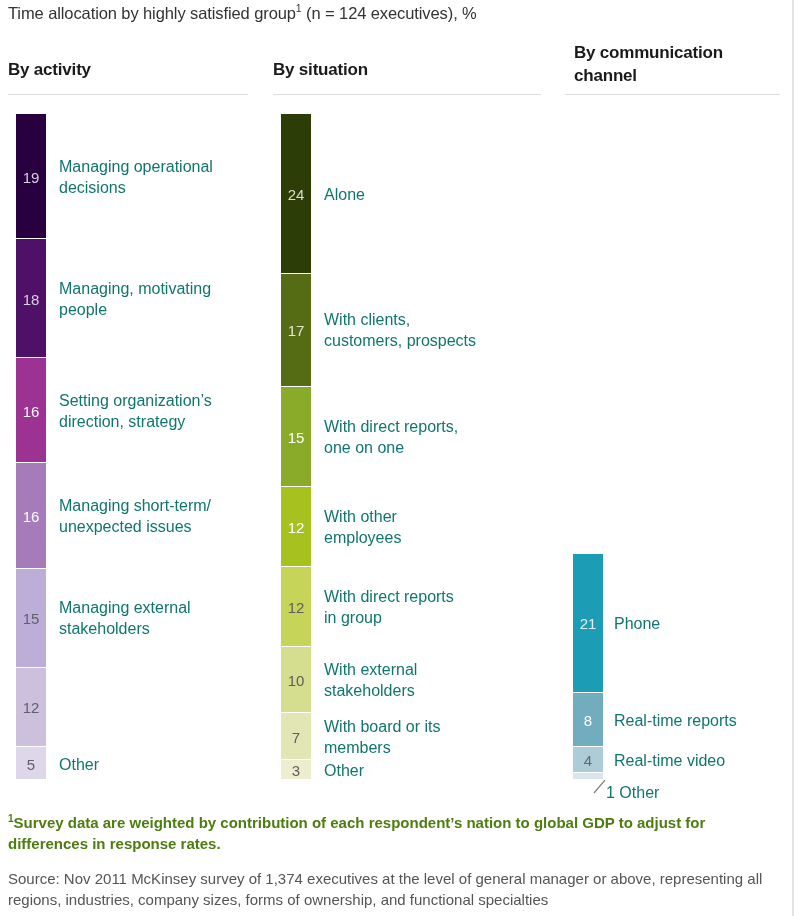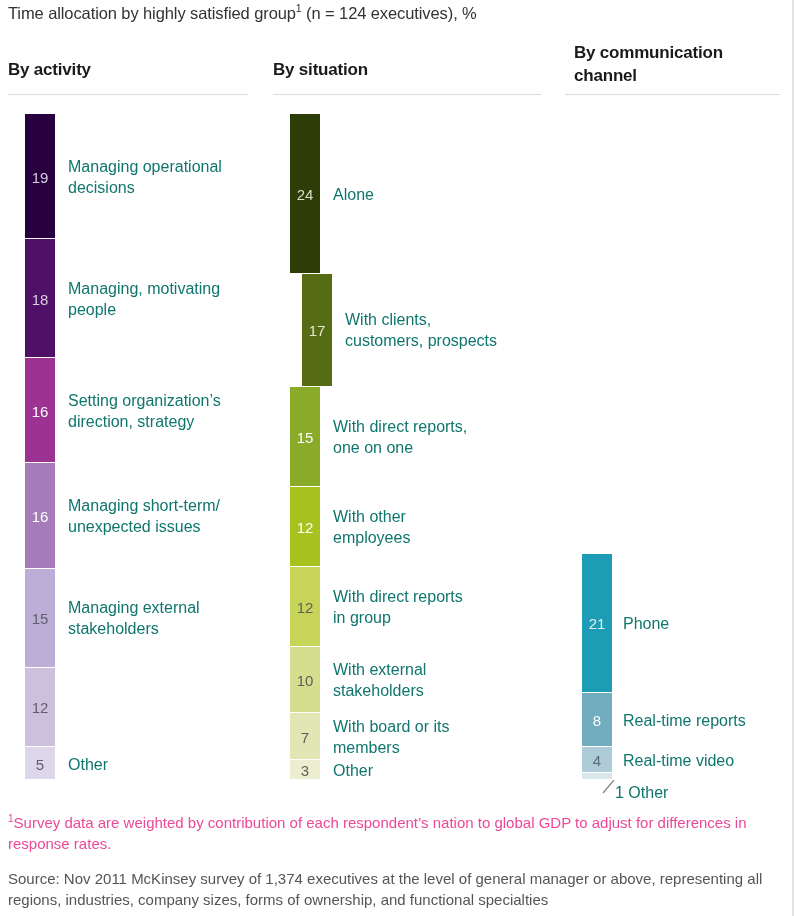--- a/index.html
+++ b/index.html
@@ -86,21 +86,21 @@
 
   
   .stack {
     position: relative;
     margin-top: 19px;
     width: 100%;
     height: 666px;
   }
   .seg {
     position: absolute;
-    left: 17px;
+    left: 8px;
     box-sizing: border-box;
     padding-left: 24px;
   }
   .seg-bar {
     position: absolute;
     left: 0;
     top: 0;
     width: 30px;
     height: 100%;
     border-bottom: 1px solid #ffffff;
@@ -148,22 +148,23 @@
   
   .footnotes {
     position: absolute;
     left: 8px;
     top: 812px;
     width: 772px;
   }
   .footnote {
     font-size: 15px;
     line-height: 21px;
-    color: #ec4899;
+    color: #4d7c0f;
     margin: 0 0 14px 0;
+    font-weight: bold;
   }
   .footnote .fn-mark {
     font-size: 10px;
     vertical-align: 6px;
     line-height: 0;
   }
   .source {
     font-size: 15px;
     line-height: 21px;
     color: #555555;
@@ -233,21 +234,21 @@
       <div class="col-head-wrap">
         <div class="col-head">By situation</div>
         <div class="rule"></div>
       </div>
       <div class="stack">
           <div class="seg" style="top: 0px; height: 159.84px; width: 100%;">
             <div class="seg-bar" style="background: rgb(44, 61, 8);"></div>
             <div class="seg-value" style="color: rgb(217, 223, 200);">24</div>
             <div class="seg-label">Alone</div>
           </div>
-          <div class="seg" style="top: 159.84px; height: 113.22px; width: 100%; margin-left: 12px;">
+          <div class="seg" style="top: 159.84px; height: 113.22px; width: 100%;">
             <div class="seg-bar" style="background: rgb(85, 107, 20);"></div>
             <div class="seg-value" style="color: rgb(227, 232, 207);">17</div>
             <div class="seg-label">With clients,
 customers, prospects</div>
           </div>
           <div class="seg" style="top: 273.06px; height: 99.9px; width: 100%;">
             <div class="seg-bar" style="background: rgb(138, 171, 42);"></div>
             <div class="seg-value" style="color: rgb(255, 255, 255);">15</div>
             <div class="seg-label">With direct reports,
 one on one</div>

